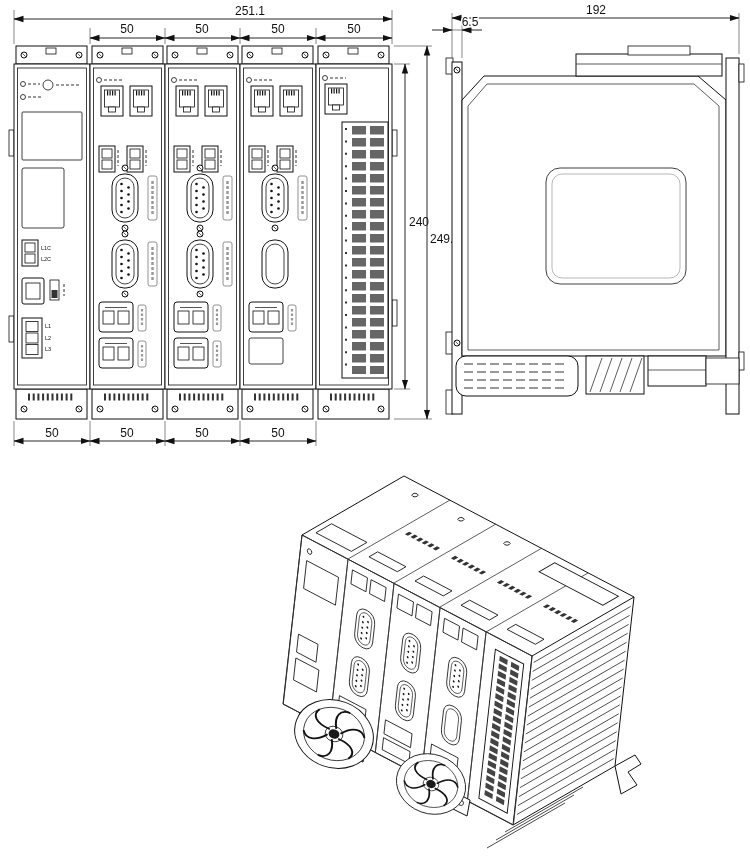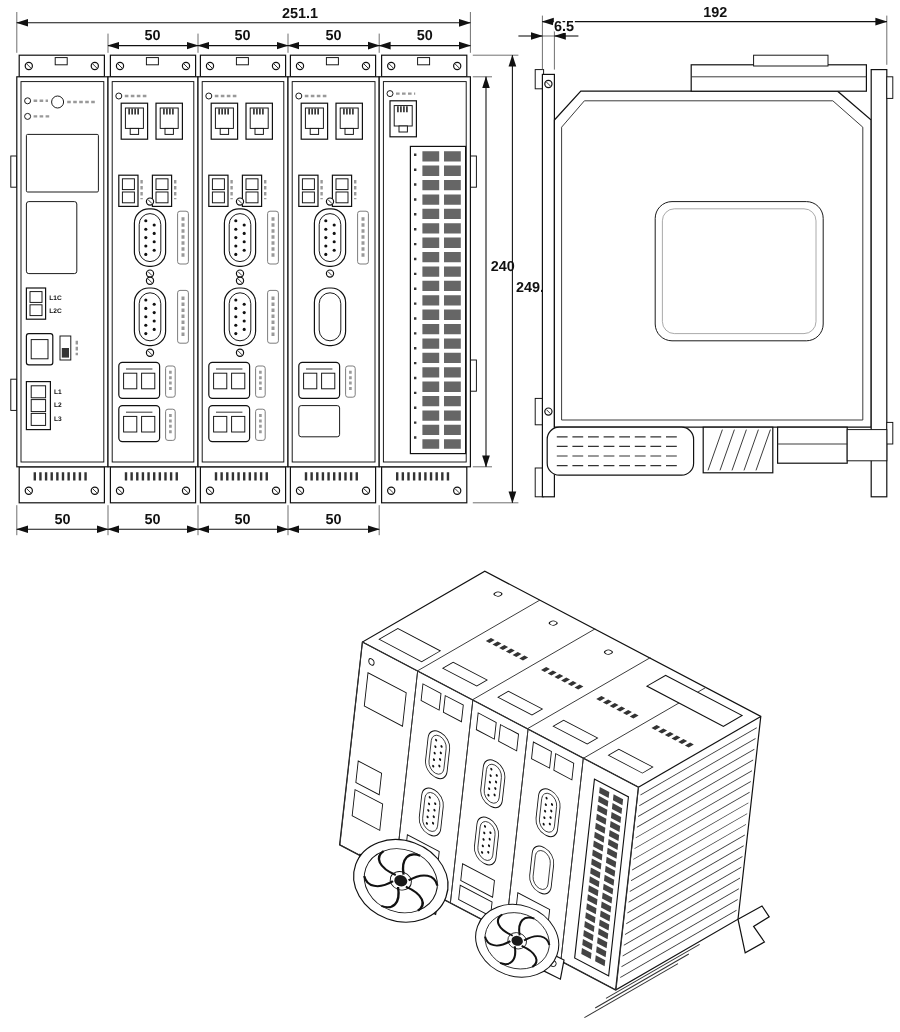--- a/index.html
+++ b/index.html
@@ -1,16 +1,16 @@
 <!DOCTYPE html>
 <html><head>
 <meta charset="utf-8">
 <style>
   html,body{margin:0;padding:0;background:#fff;}
-  .canvas{width:750px;height:860px;background:#fff;position:relative;font-family:"Liberation Sans",sans-serif;font-weight:bold;}
+  .canvas{width:750px;height:860px;background:#fff;position:relative;font-family:"Liberation Sans",sans-serif;}
   svg{display:block;}
   .o{fill:#fff;stroke:#111;stroke-width:1;}
   .o2{fill:#fff;stroke:#111;stroke-width:.8;}
   .ln{fill:none;stroke:#111;stroke-width:1;}
   .ln2{fill:none;stroke:#333;stroke-width:.8;}
   .ext{stroke:#555;stroke-width:.7;}
   .dl{stroke:#111;stroke-width:.9;fill:none;}
   .sq{stroke:#999;stroke-width:2;stroke-dasharray:3 2;}
   text.dim{font-size:12px;fill:#111;paint-order:stroke fill;stroke:#fff;stroke-width:3px;
            font-family:"Liberation Sans",sans-serif;}

